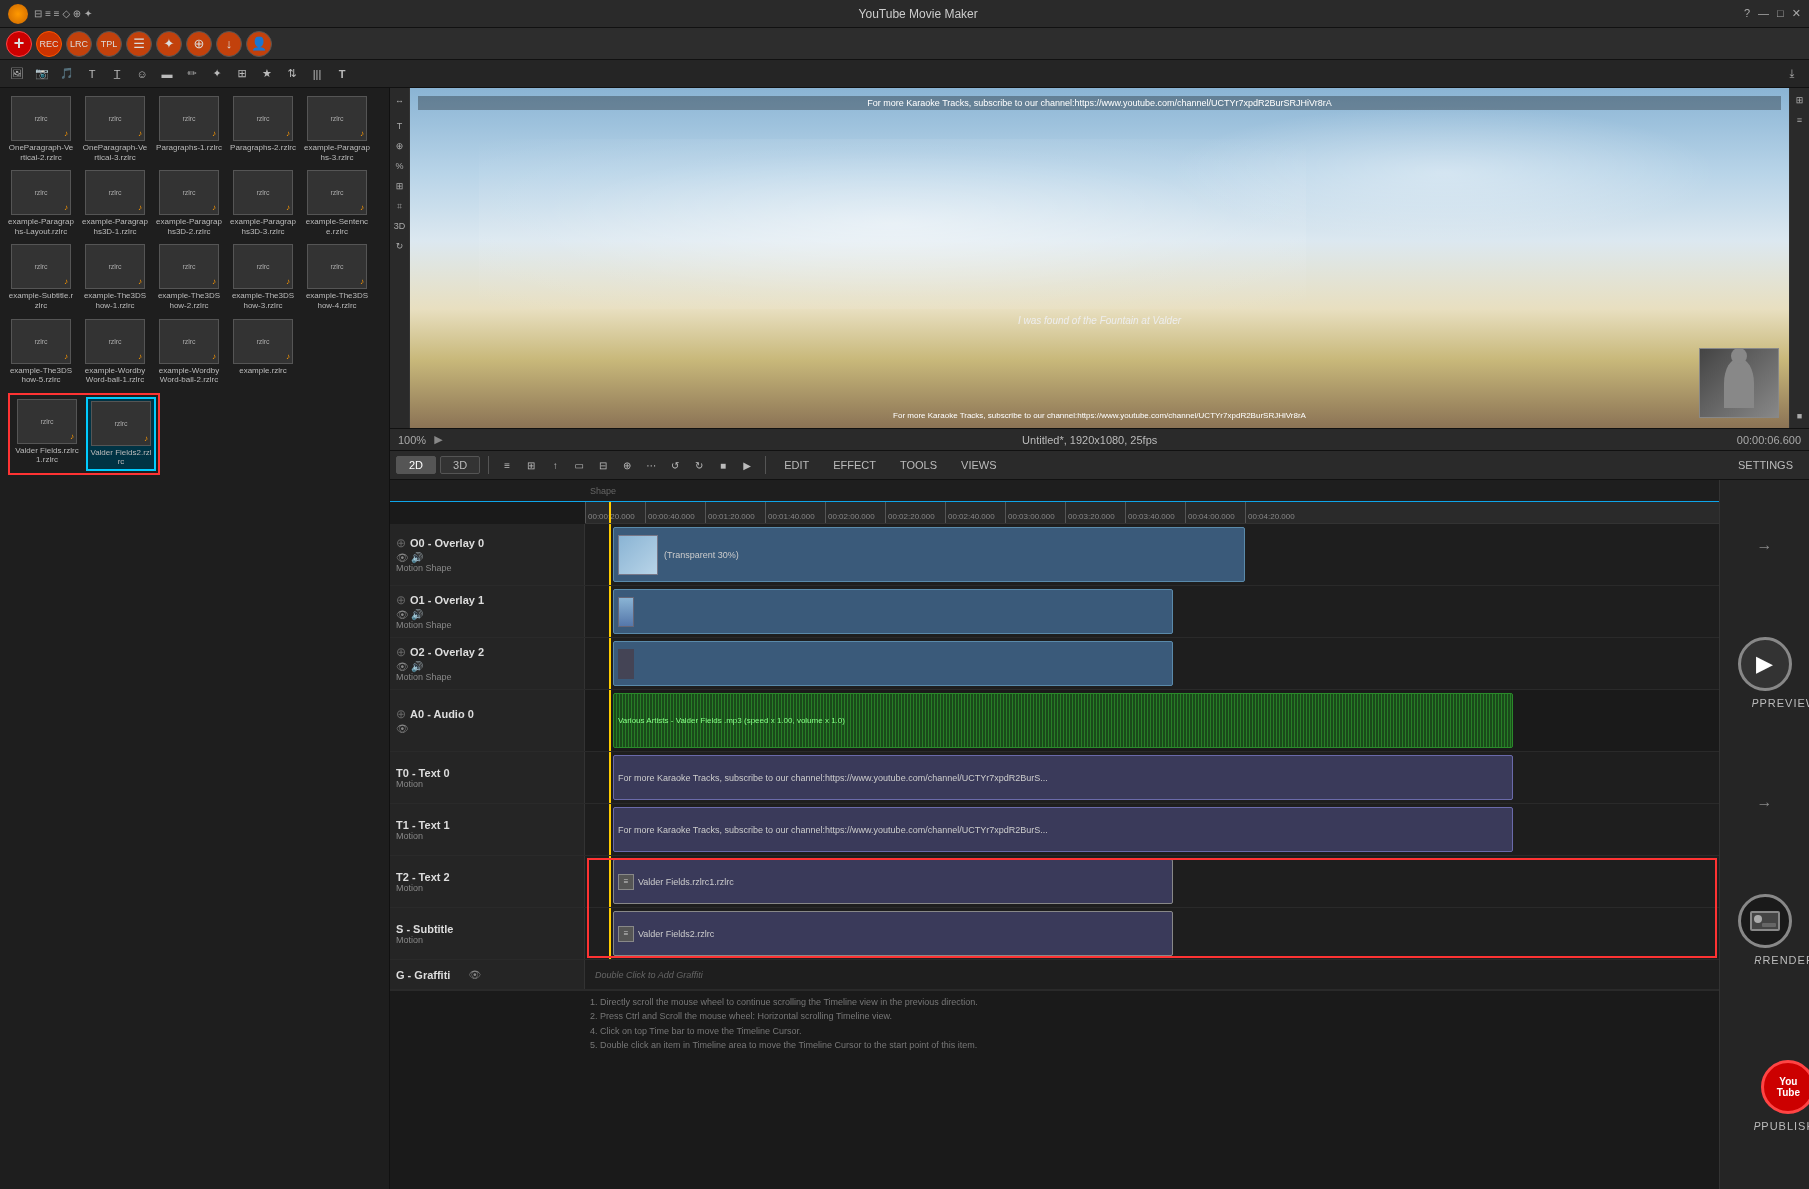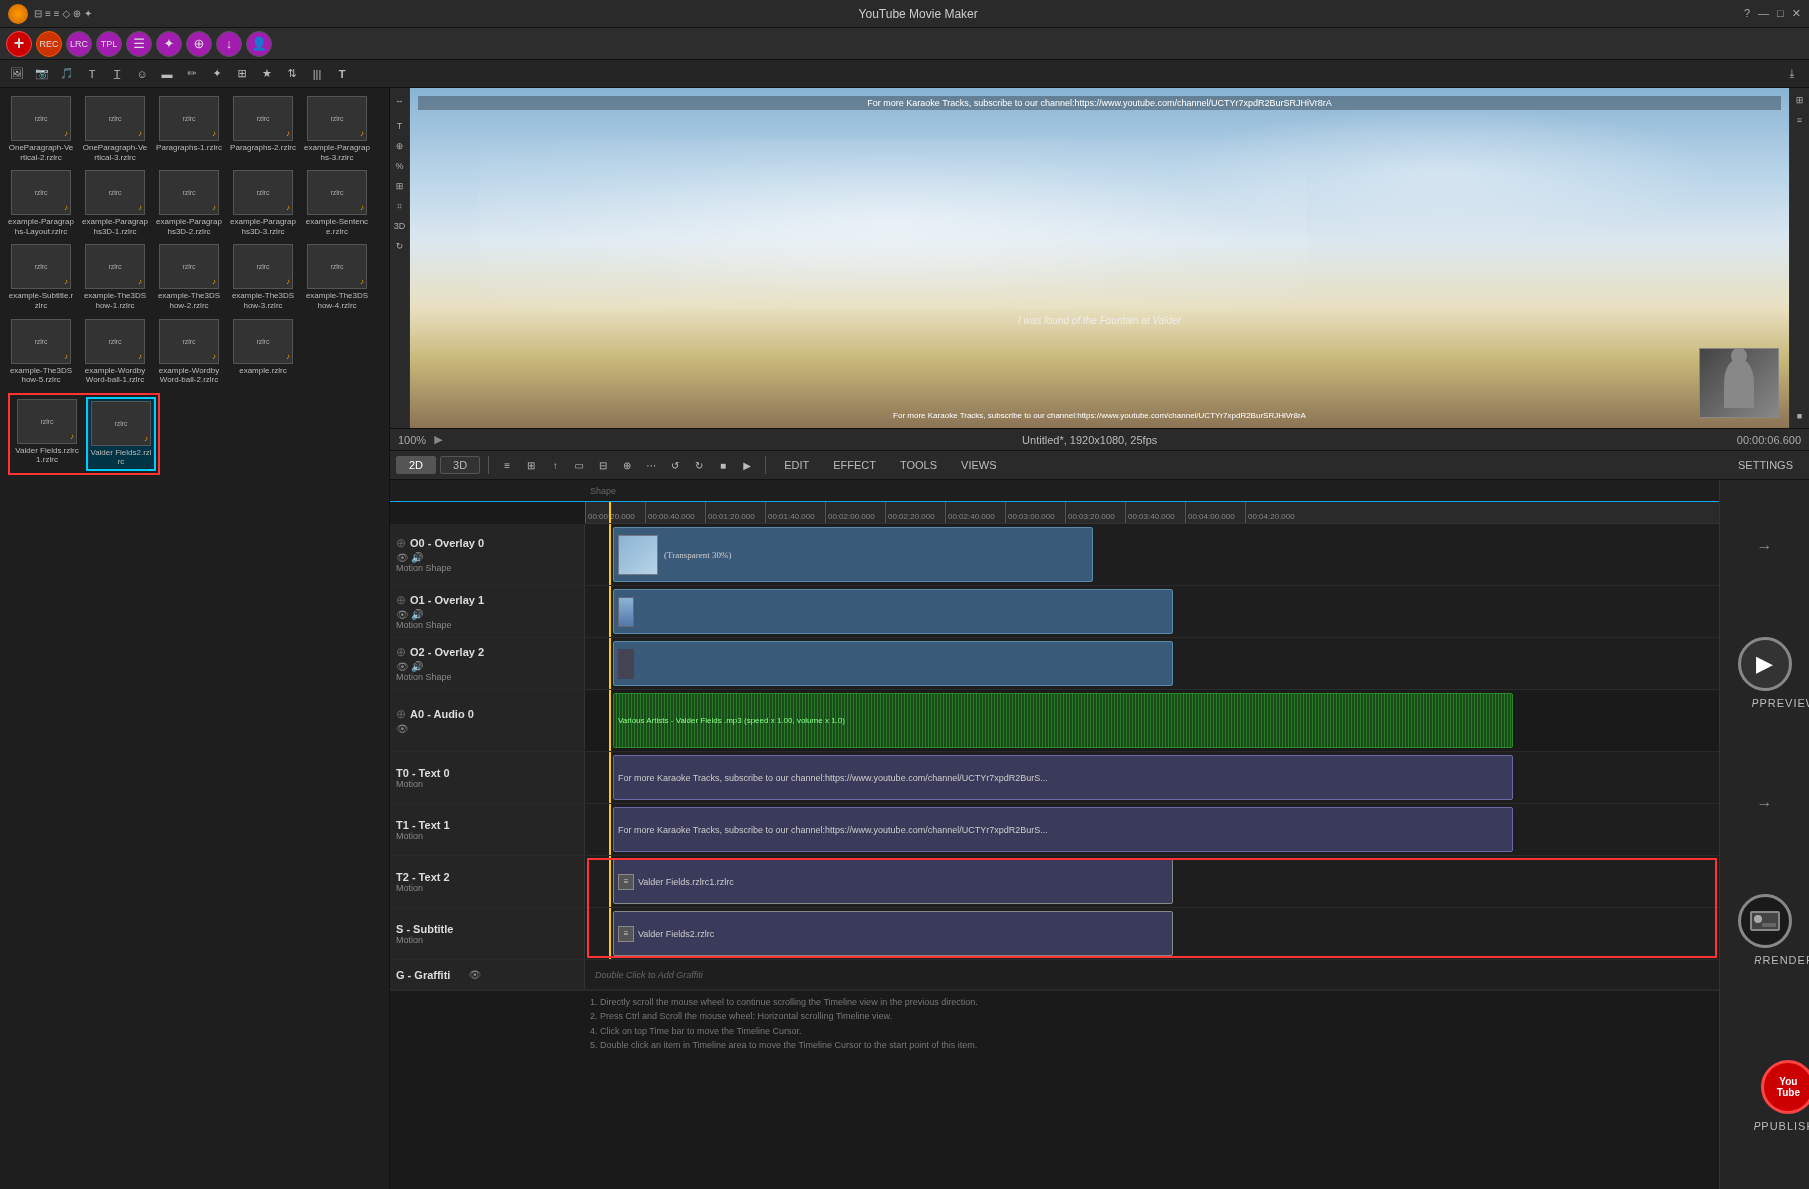--- a/index.html
+++ b/index.html
@@ -33,21 +33,21 @@
       height: 32px;
       background: #2d2d2d;
       display: flex;
       align-items: center;
       padding: 0 6px;
       gap: 4px;
       border-bottom: 1px solid #111;
     }
     .tb-btn {
       width: 28px; height: 26px;
-      background: #a21caf;
+      background: #c2410c;
       border: 1px solid #555;
       border-radius: 4px;
       display: flex; align-items: center; justify-content: center;
       color: #ddd; cursor: pointer; font-size: 13px;
     }
     .tb-btn.red { background: #cc0000; border-color: #ff4444; }
     .tb-btn.circle { border-radius: 50%; width: 26px; height: 26px; }
 
     
     #toolbar2 {
@@ -767,21 +767,21 @@
             </div>
             <div class="track-icons">
               <span class="track-icon">👁</span>
               <span class="track-icon">🔊</span>
             </div>
             <div class="track-subname">Motion Shape</div>
           </div>
           <div class="track-content">
 
             <div class="playhead" style="left:24px;"></div>
-            <div class="clip-block" style="left:28px;width:480px;font-family:Liberation Serif, serif;">
+            <div class="clip-block" style="left:28px;width:632px;">
               <div style="width:40px;height:40px;background:#556;border:1px solid #778;margin-right:6px;overflow:hidden;flex-shrink:0;">
                 <div style="width:100%;height:100%;background:linear-gradient(135deg,#8ab4d4,#b8d4e8);"></div>
               </div>
               <span>(Transparent 30%)</span>
             </div>
           </div>
         </div>
 
         <div class="track-row">
           <div class="track-label">

